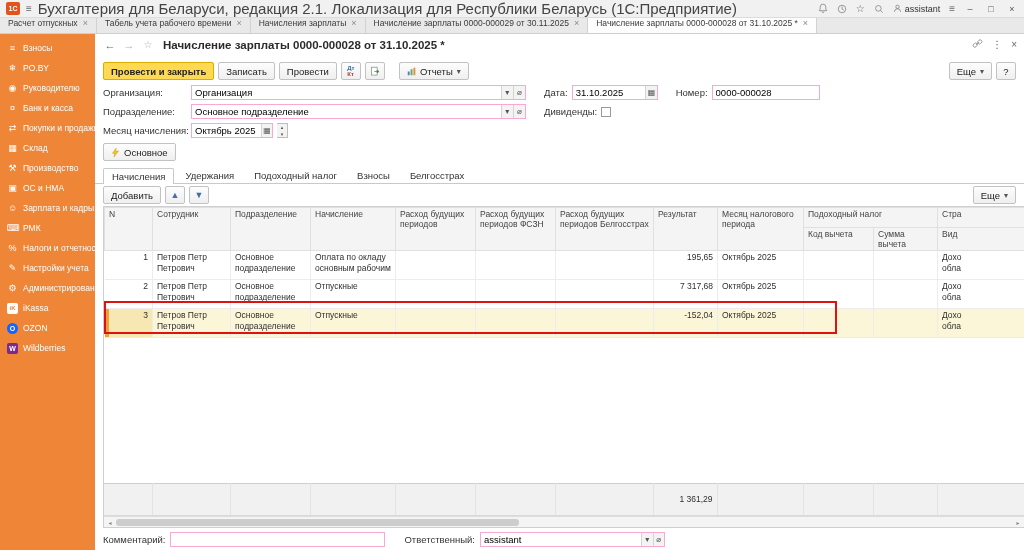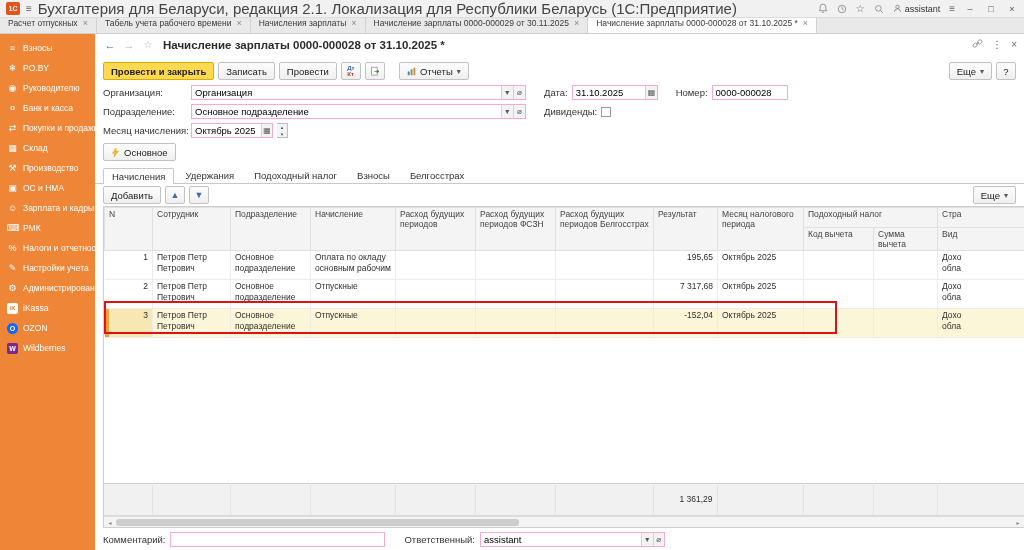--- a/index.html
+++ b/index.html
@@ -54,21 +54,21 @@
   .sep{width:6px}
 
   
   .formarea{padding:3px 8px 0;flex:0 0 auto}
   .frow{height:19px;display:flex;align-items:center;gap:4px}
   .flabel{width:84px;flex:0 0 auto;font-size:9.5px;color:#333;white-space:nowrap}
   .flabel.auto{width:auto}
   .field{display:flex;align-items:stretch;height:15px;border:1px solid #f9a8d4;background:#fff}
   .field input{border:0;outline:0;font-size:9.5px;padding:0 3px;width:100%;font-family:inherit;background:transparent}
   .fbtn{width:13px;border-left:1px solid #d4d4d4;display:flex;align-items:center;justify-content:center;font-size:8px;color:#555;background:#f3f3f3;cursor:pointer}
-  .w-ref{width:335px}.w-date{width:86px}.w-num{width:76px}.w-month{width:82px}.w-comm{width:215px}.w-resp{width:185px}
+  .w-ref{width:335px}.w-date{width:86px}.w-num{width:108px}.w-month{width:82px}.w-comm{width:215px}.w-resp{width:185px}
   .spin{display:flex;flex-direction:column;width:11px;height:15px;border:1px solid #bdbdbd;border-left:0}
   .spin span{flex:1;font-size:5px;line-height:6.5px;text-align:center;color:#555;background:#f3f3f3;cursor:pointer}
   .cb{width:10px;height:10px;border:1px solid #9a9a9a;background:#fff;display:inline-block;cursor:pointer}
   .gap12{margin-left:14px}
 
   .fillrow{height:24px;display:flex;align-items:center;padding:2px 8px;flex:0 0 auto}
 
   
   .dtabs{height:20px;display:flex;align-items:flex-end;padding:0 8px;gap:2px;border-bottom:1px solid #c9c9c9;flex:0 0 auto}
   .dtab{padding:2px 8px;font-size:9.5px;color:#333;border:1px solid transparent;border-bottom:none;cursor:pointer;border-radius:2px 2px 0 0}

